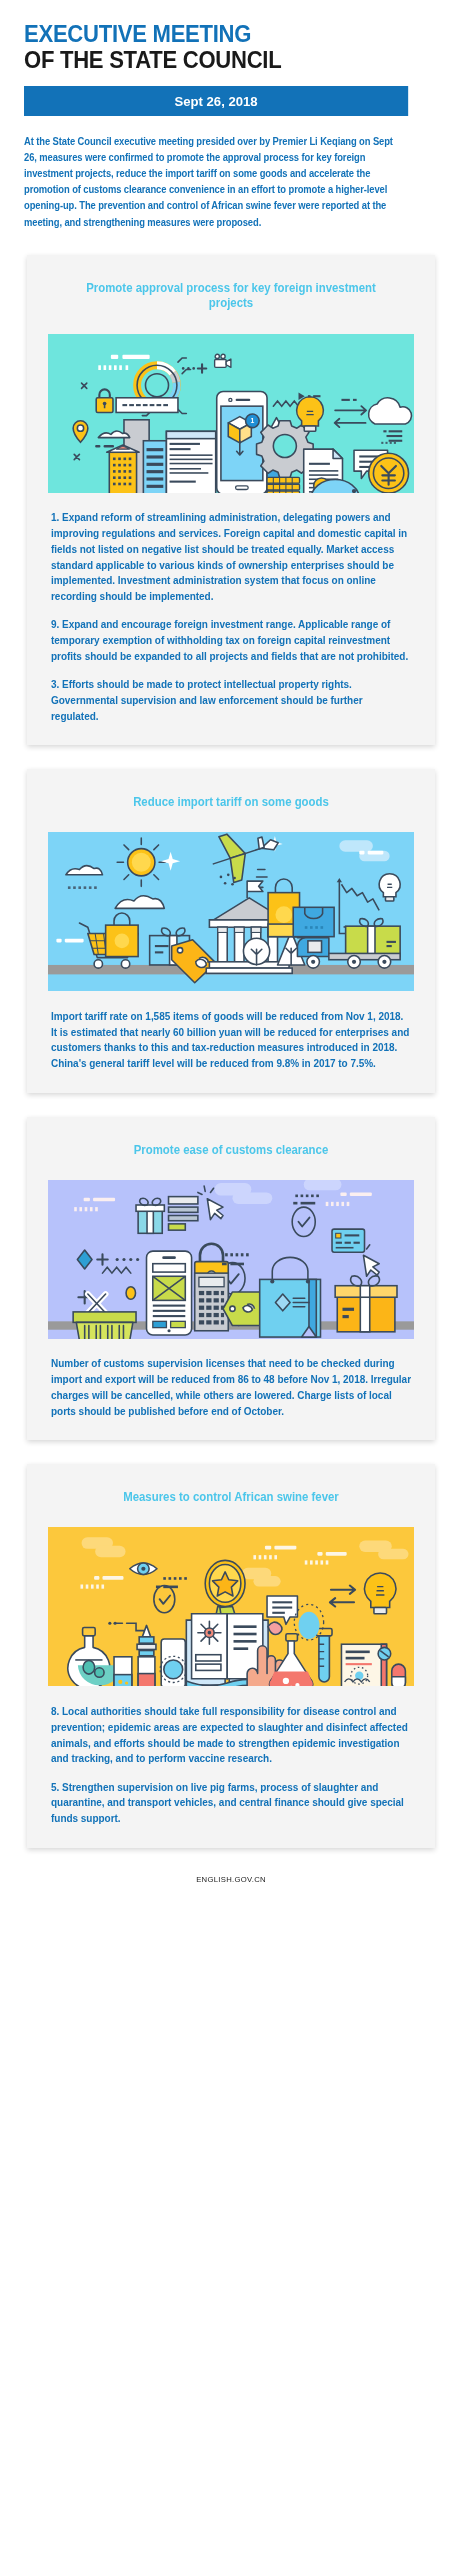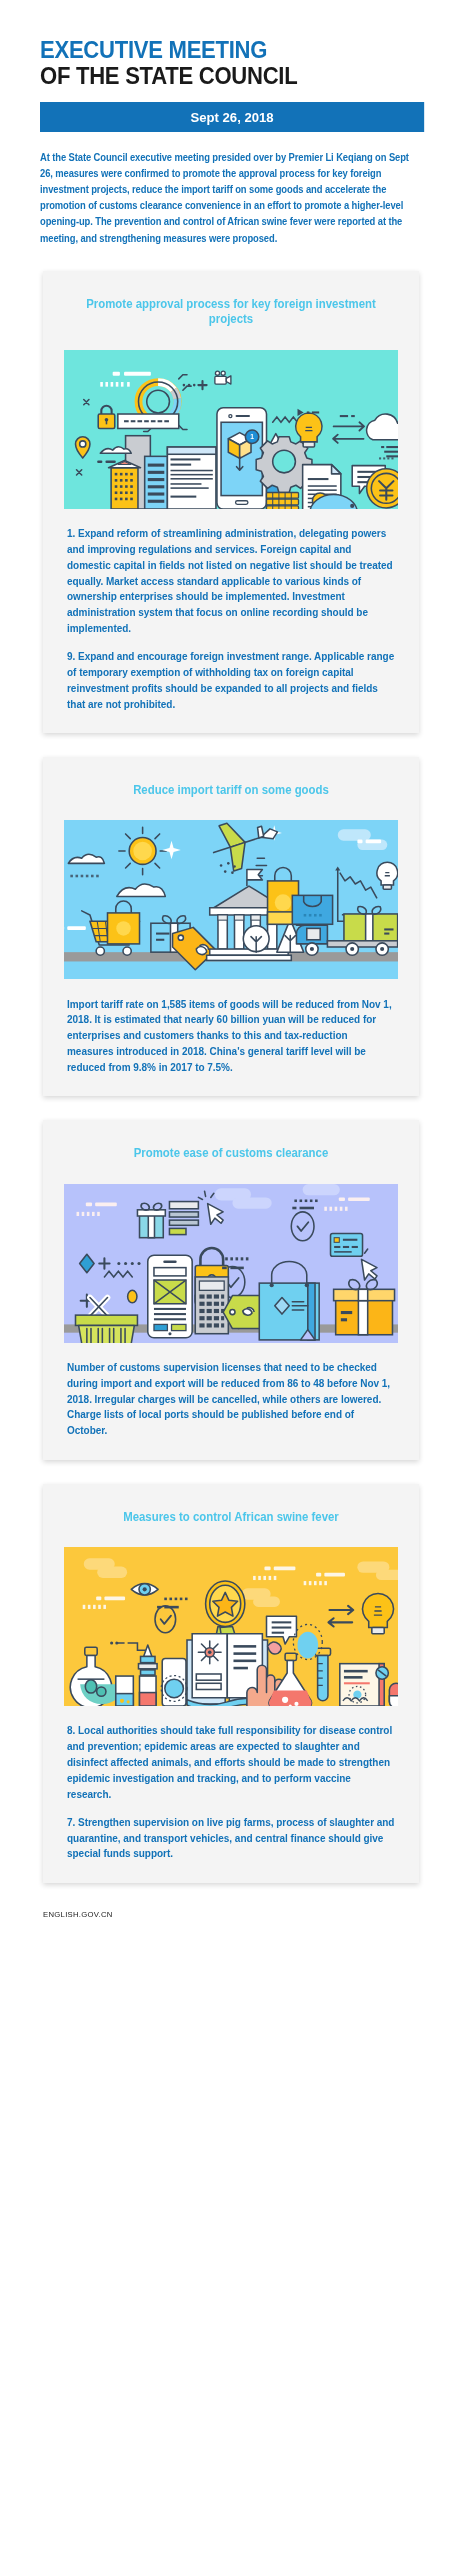--- a/index.html
+++ b/index.html
@@ -3,21 +3,21 @@
 <meta charset="utf-8">
 <style>
   * { box-sizing: border-box; margin: 0; padding: 0; }
   html, body {
     width: 464px;
     background: #ffffff;
     font-family: "Liberation Sans", sans-serif;
   }
   body { width: 464px; min-height: 3157px; position: relative; }
 
-  .page { width: 462px; padding: 16px; }
+  .page { width: 462px; padding: 0; }
 
   
   .header { padding: 20.6px 24px 0 24px; }
   .title-line1 {
     font-size: 24px; font-weight: bold; color: #1272b8;
     letter-spacing: -0.3px; line-height: 1.06;
     font-family: "Liberation Sans Narrow", "Liberation Sans", sans-serif;
     transform: scaleX(0.92); transform-origin: left center;
   }
   .title-line2 {
@@ -59,21 +59,21 @@
   .card-body {
     color: #1272b8; font-size: 10px; font-weight: bold;
     line-height: 1.58; padding: 17.5px 24px 5.2px 24px;
     letter-spacing: -0.03px;
   }
   .card-body p { margin: 0 0 12.4px 0; }
   .card-body p:last-child { margin-bottom: 0; }
 
   
   .footer {
-    text-align: left; padding: 27px 27px 17.5px 27px;
+    text-align: center; padding: 27px 27px 17.5px 27px;
     color: #1a1a1a; font-size: 7.7px; letter-spacing: 0.3px;
   }
 
   svg { display: block; }
 </style>
 </head>
 <body>
 
 <div class="page">
 
@@ -324,20 +324,21 @@
               <rect x="644" y="208" width="4" height="4"></rect>
               <rect x="652" y="208" width="4" height="4"></rect>
               <rect x="660" y="208" width="4" height="4"></rect>
             </g>
         </svg>
       </div>
     </div>
     <div class="card-body">
       <p>1. Expand reform of streamlining administration, delegating powers and improving regulations and services. Foreign capital and domestic capital in fields not listed on negative list should be treated equally. Market access standard applicable to various kinds of ownership enterprises should be implemented. Investment administration system that focus on online recording should be implemented.</p>
       <p>9. Expand and encourage foreign investment range. Applicable range of temporary exemption of withholding tax on foreign capital reinvestment profits should be expanded to all projects and fields that are not prohibited.</p>
+      <p>3. Efforts should be made to protect intellectual property rights. Governmental supervision and law enforcement should be further regulated.</p>
     </div>
   </div>
 
   <div class="card">
     <div class="card-title">Reduce import tariff on some goods</div>
     <div class="illo-wrap">
       <div class="illo">
         <svg viewBox="0 0 700 308" width="100%" height="159" preserveAspectRatio="xMidYMid slice">
           <rect width="700" height="308" fill="#7dd4f7"></rect>
           <rect y="256" width="700" height="18" fill="#9a9a9a"></rect>
@@ -934,20 +935,20 @@
 
           <g transform="translate(656,264)">
             <rect x="0" y="0" width="26" height="48" rx="13" fill="#f4776d" stroke="#3a4a5c" stroke-width="3"></rect>
             <path d="M0 24 h26 v11 a13 13 0 0 1 -26 0z" fill="#fff" stroke="#3a4a5c" stroke-width="3" stroke-linejoin="round"></path>
           </g>
         </svg>
       </div>
     </div>
     <div class="card-body">
       <p>8. Local authorities should take full responsibility for disease control and prevention; epidemic areas are expected to slaughter and disinfect affected animals, and efforts should be made to strengthen epidemic investigation and tracking, and to perform vaccine research.</p>
-      <p>7. Strengthen supervision on live pig farms, process of slaughter and quarantine, and transport vehicles, and central finance should give special funds support.</p>
+      <p>5. Strengthen supervision on live pig farms, process of slaughter and quarantine, and transport vehicles, and central finance should give special funds support.</p>
     </div>
   </div>
 
   <div class="footer">ENGLISH.GOV.CN</div>
 
 </div>
 
 
 </body></html>

